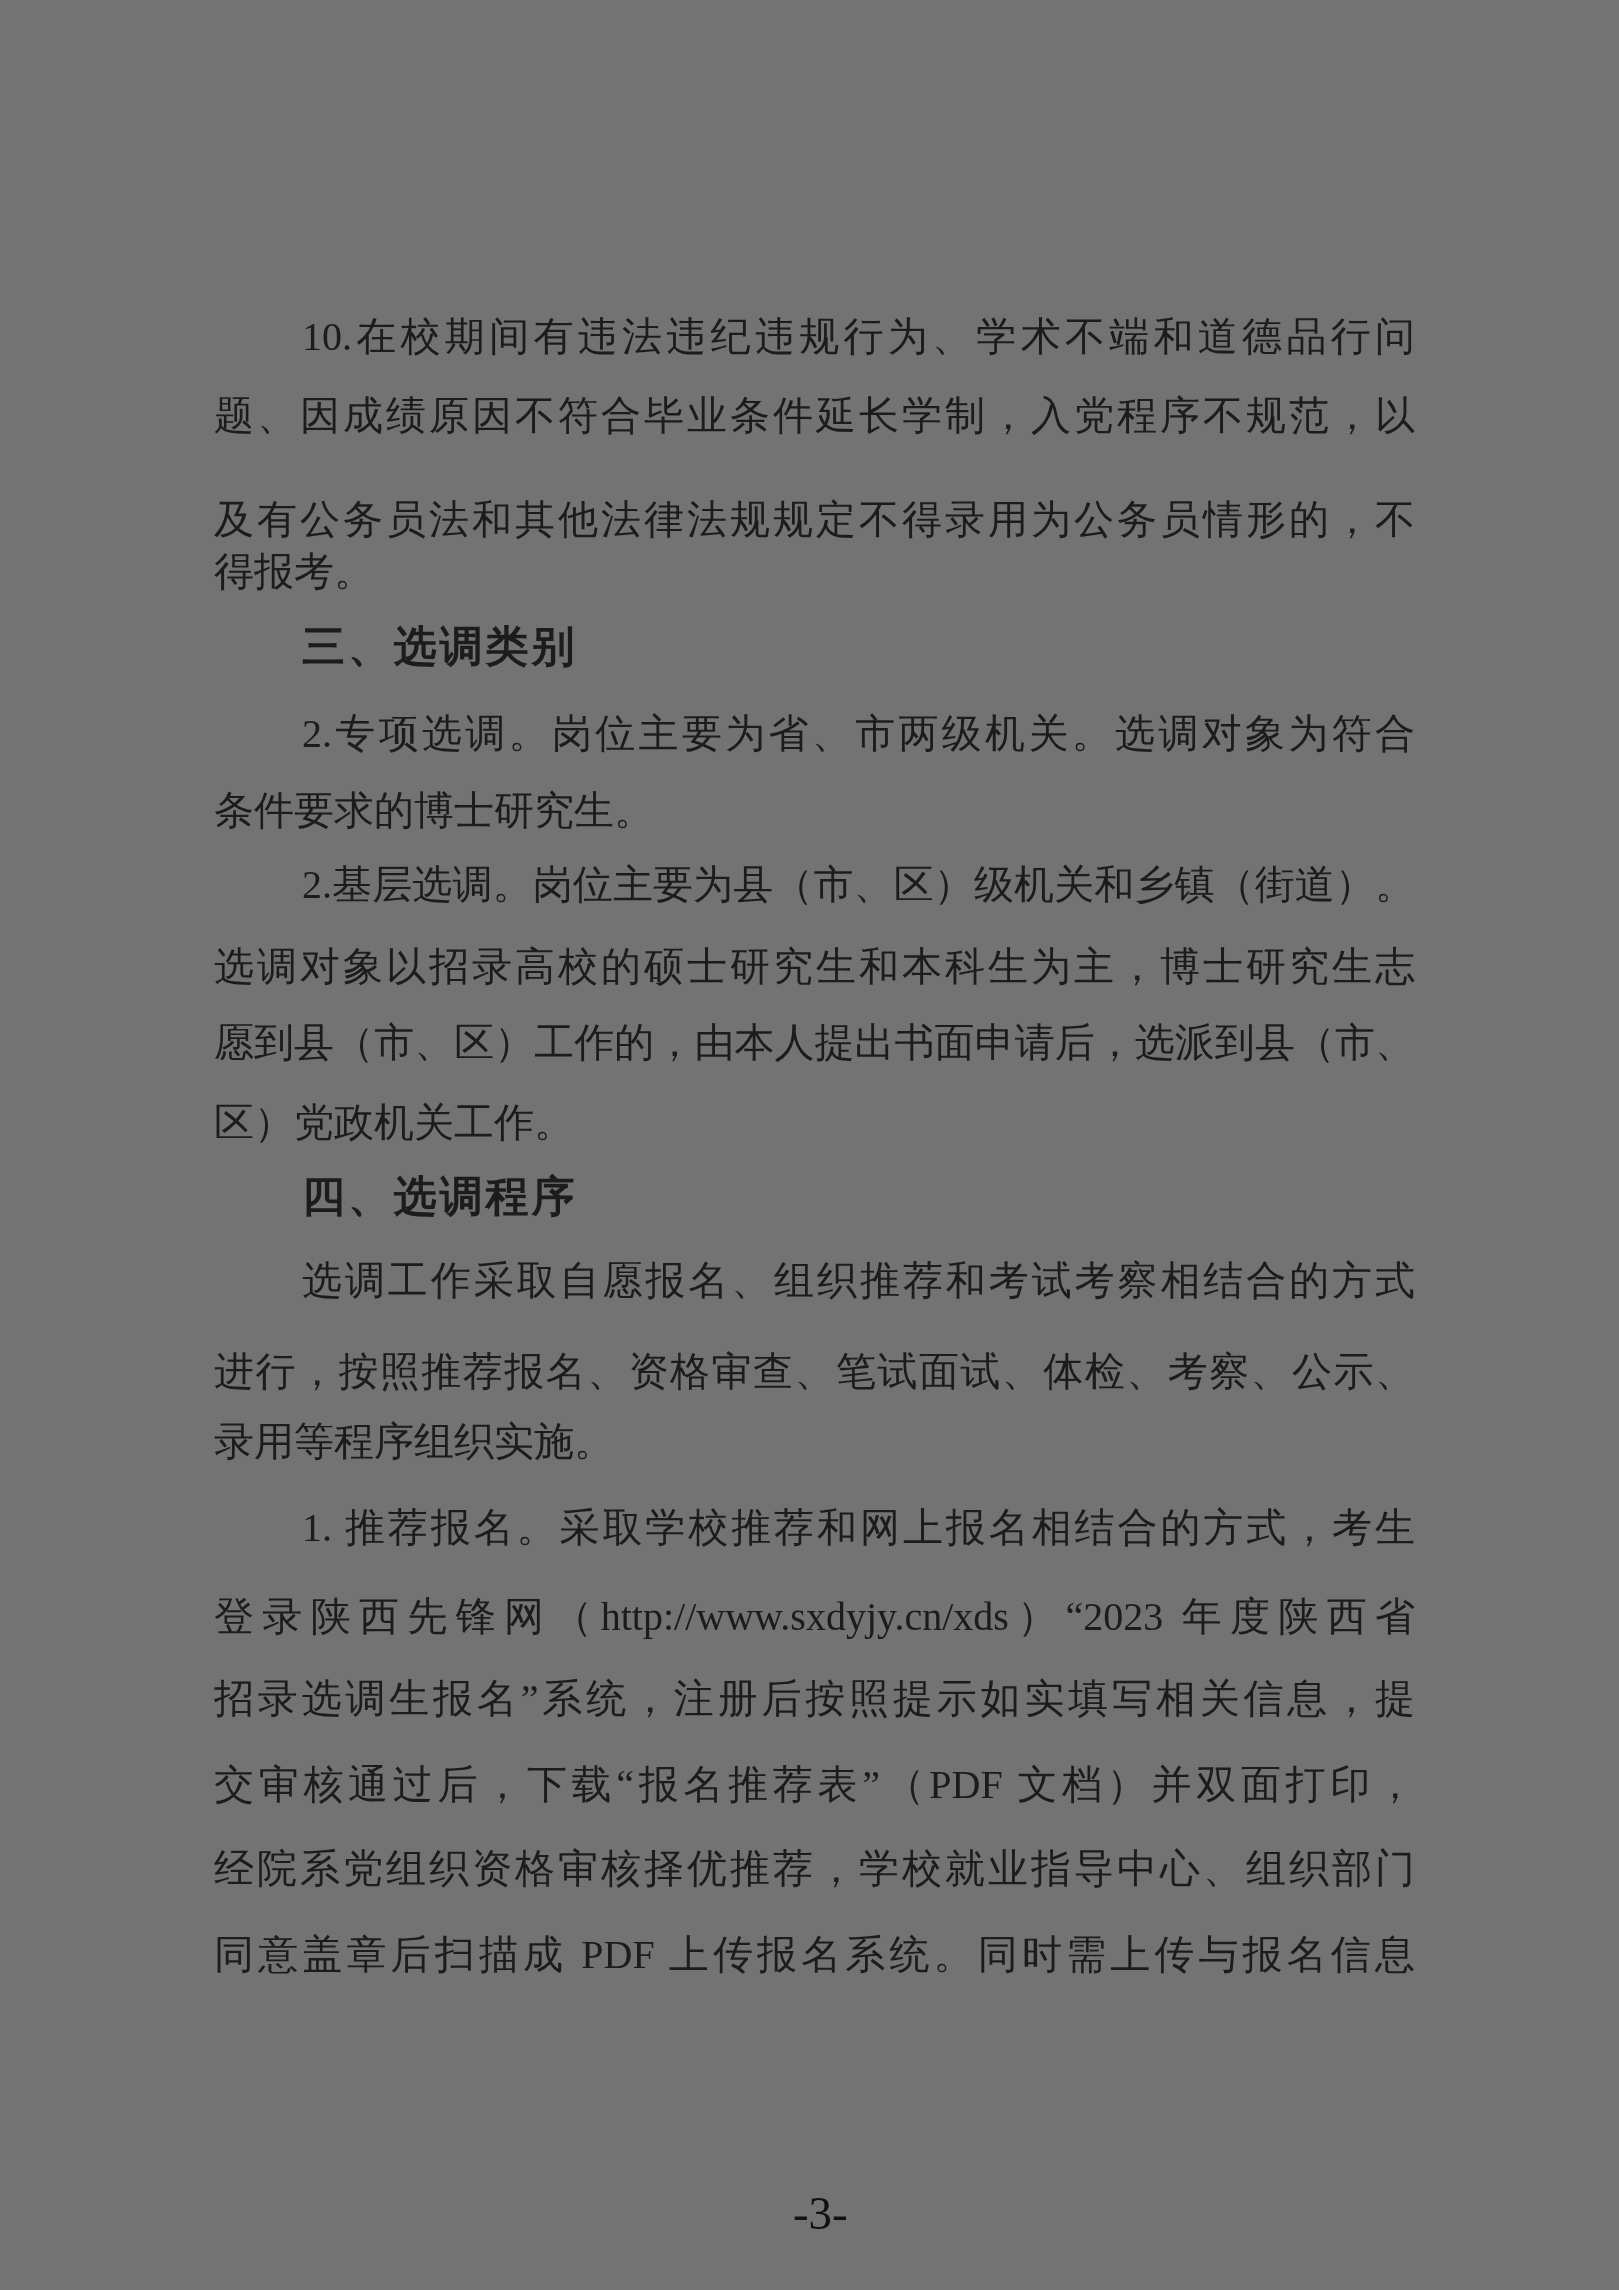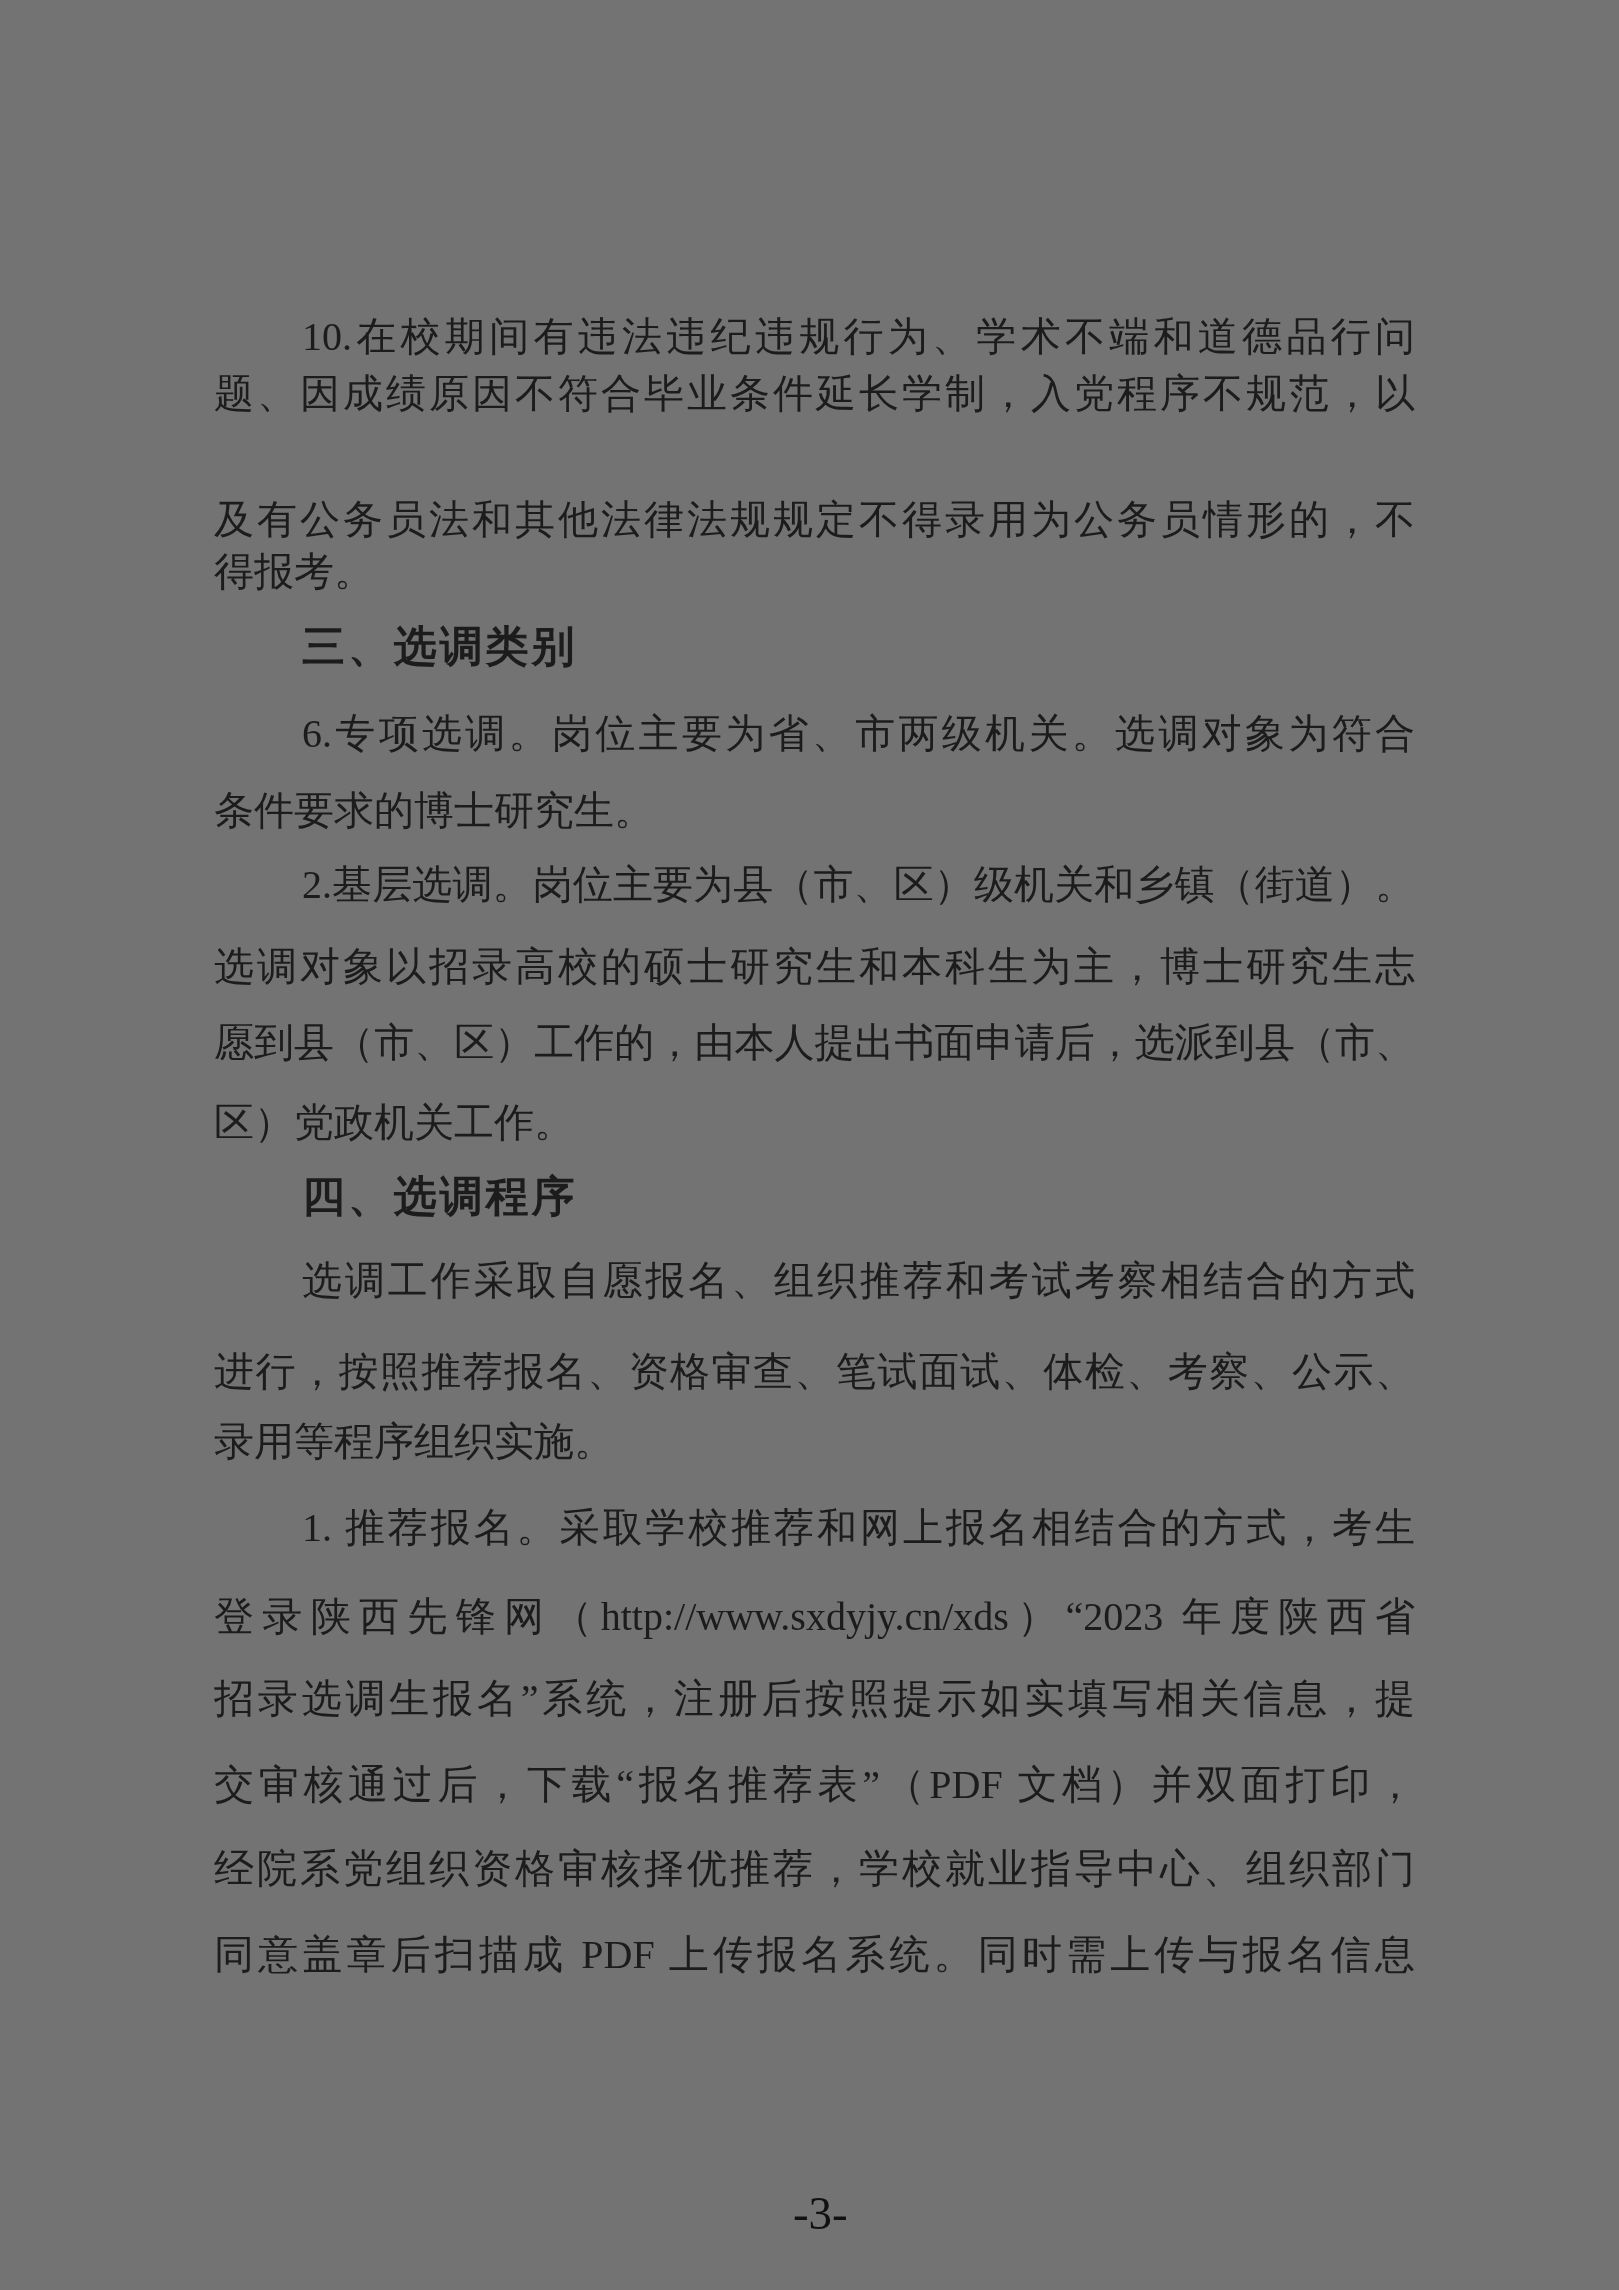--- a/index.html
+++ b/index.html
@@ -39,21 +39,21 @@
   .line.heading {
     font-family: "Liberation Sans", "DejaVu Sans", sans-serif;
     font-weight: 700;
     font-size: 43px;
     letter-spacing: 2.9px;
     text-align-last: left;
     text-indent: 88px;
   }
   
   .l1  { top: 309px; }
-  .l2  { top: 366px; }
+  .l2  { top: 388px; }
   .l3  { top: 466px; margin-top: 26px; }
   .l4  { top: 544px; }
   .l5  { top: 619px; }
   .l6  { top: 706px; }
   .l7  { top: 783px; }
   .l8  { top: 857px; }
   .l9  { top: 939px; }
   .l10 { top: 1015px; }
   .l11 { top: 1095px; }
   .l12 { top: 1169px; }
@@ -83,21 +83,21 @@
 </head>
 <body>
 
 <div class="page">
   <div class="textblock">
     <div class="line l1 indent">10.在校期间有违法违纪违规行为、学术不端和道德品行问</div>
     <div class="line l2">题、因成绩原因不符合毕业条件延长学制，入党程序不规范，以</div>
     <div class="line l3">及有公务员法和其他法律法规规定不得录用为公务员情形的，不</div>
     <div class="line l4 end">得报考。</div>
     <div class="line l5 heading">三、选调类别</div>
-    <div class="line l6 indent">6.专项选调。岗位主要为省、市两级机关。选调对象为符合</div>
+    <div class="line l6 indent">2.专项选调。岗位主要为省、市两级机关。选调对象为符合</div>
     <div class="line l7 end">条件要求的博士研究生。</div>
     <div class="line l8 indent">2.基层选调。岗位主要为县（市、区）级机关和乡镇（街道）。</div>
     <div class="line l9">选调对象以招录高校的硕士研究生和本科生为主，博士研究生志</div>
     <div class="line l10">愿到县（市、区）工作的，由本人提出书面申请后，选派到县（市、</div>
     <div class="line l11 end">区）党政机关工作。</div>
     <div class="line l12 heading">四、选调程序</div>
     <div class="line l13 indent">选调工作采取自愿报名、组织推荐和考试考察相结合的方式</div>
     <div class="line l14">进行，按照推荐报名、资格审查、笔试面试、体检、考察、公示、</div>
     <div class="line l15 end">录用等程序组织实施。</div>
     <div class="line l16 indent">1. 推荐报名。采取学校推荐和网上报名相结合的方式，考生</div>

